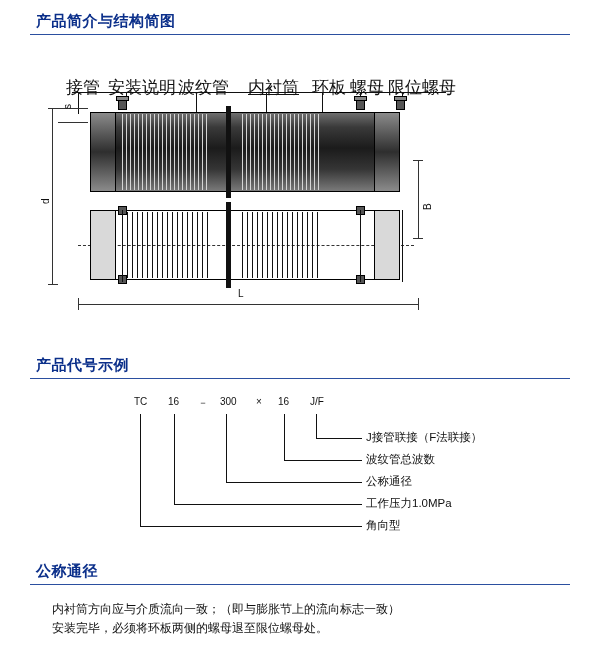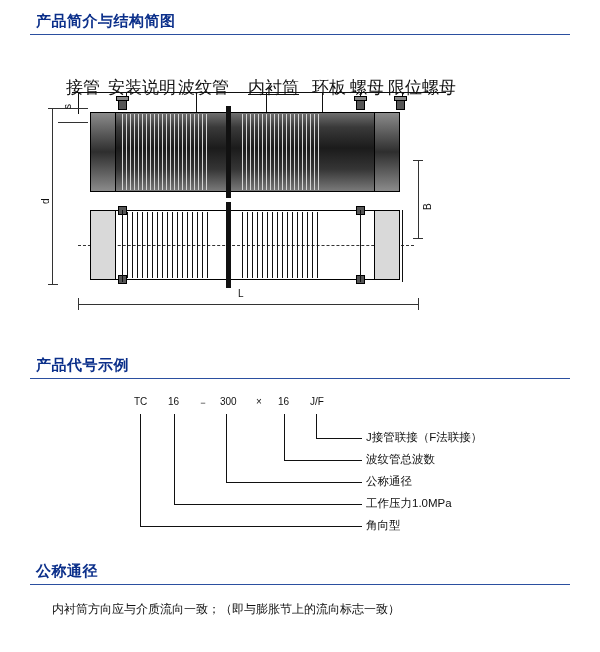--- a/index.html
+++ b/index.html
@@ -368,13 +368,14 @@
   <div class="code-desc" style="left:336px; top:78px;">公称通径</div>
   <div class="code-desc" style="left:336px; top:100px;">工作压力1.0MPa</div>
   <div class="code-desc" style="left:336px; top:122px;">角向型</div>
 </div>
 
 <div class="section-title" id="title-3">公称通径</div>
 <div class="underline" id="ul-3"></div>
 
 <div id="install">
   <div>内衬筒方向应与介质流向一致；（即与膨胀节上的流向标志一致）</div>
+  <div>安装完毕，必须将环板两侧的螺母退至限位螺母处。</div>
 </div>
 
 </body></html>

